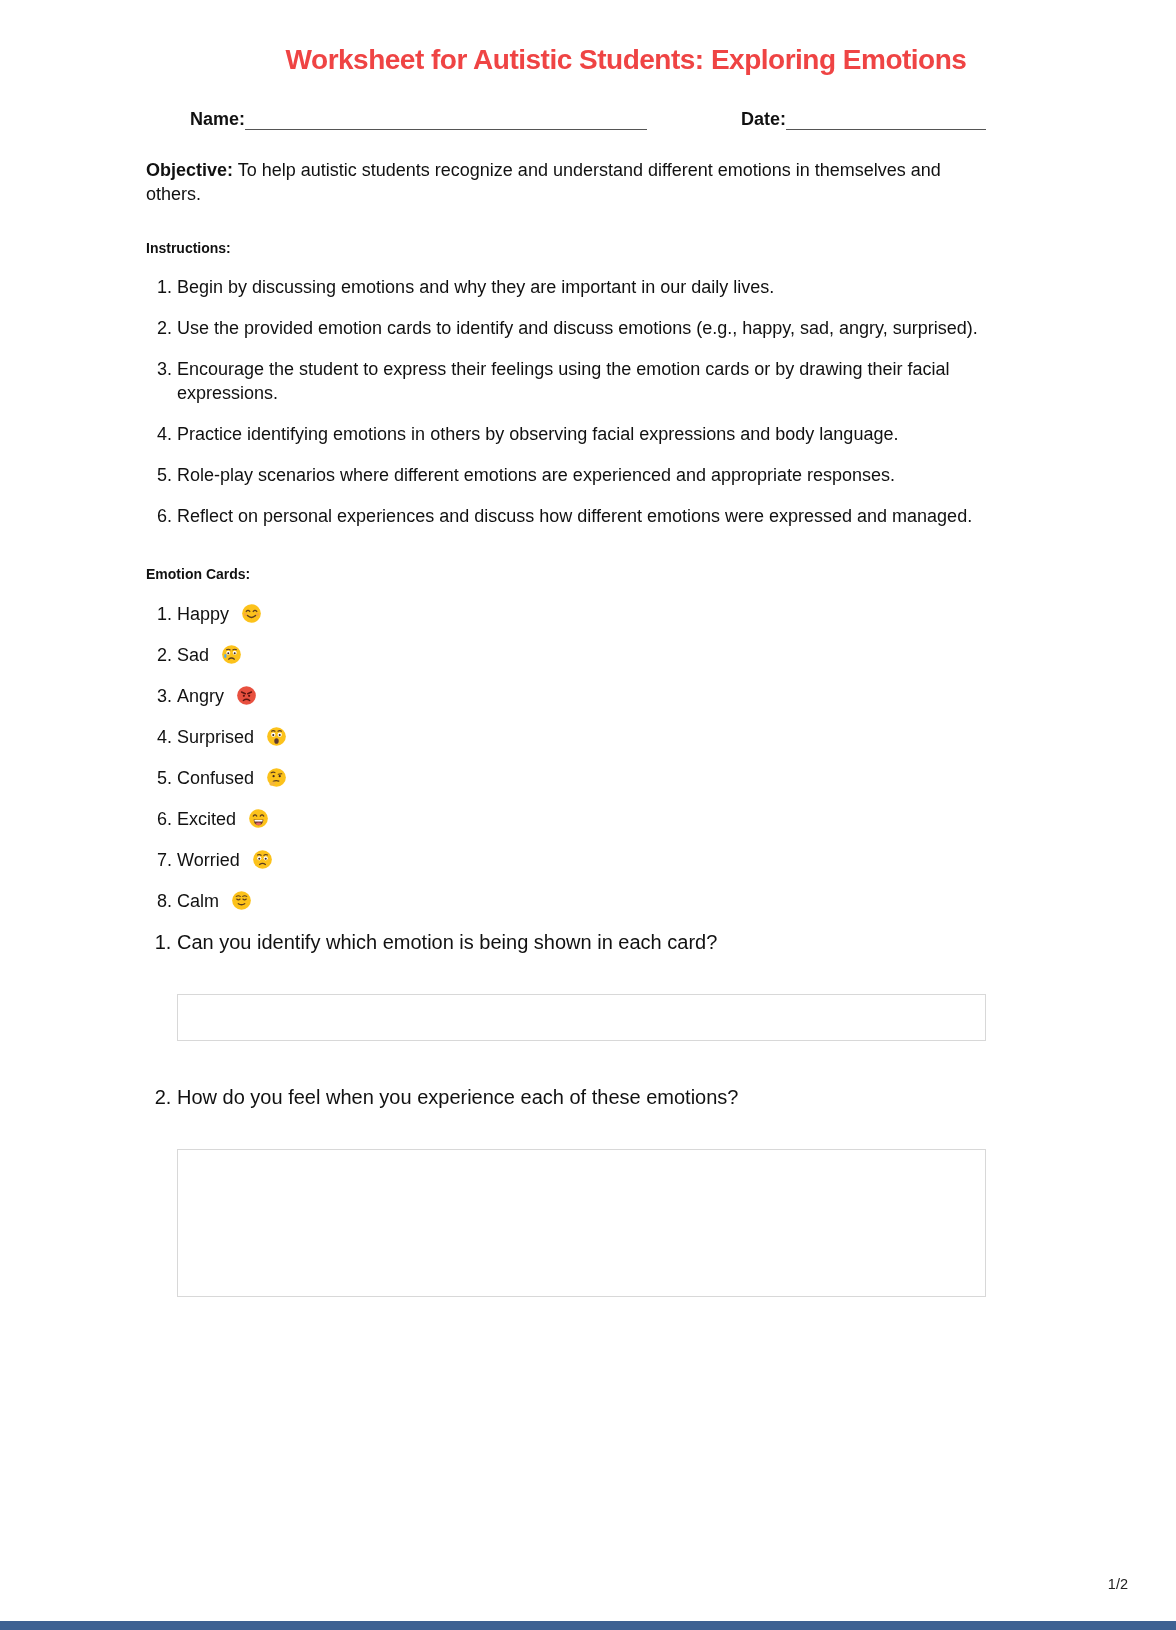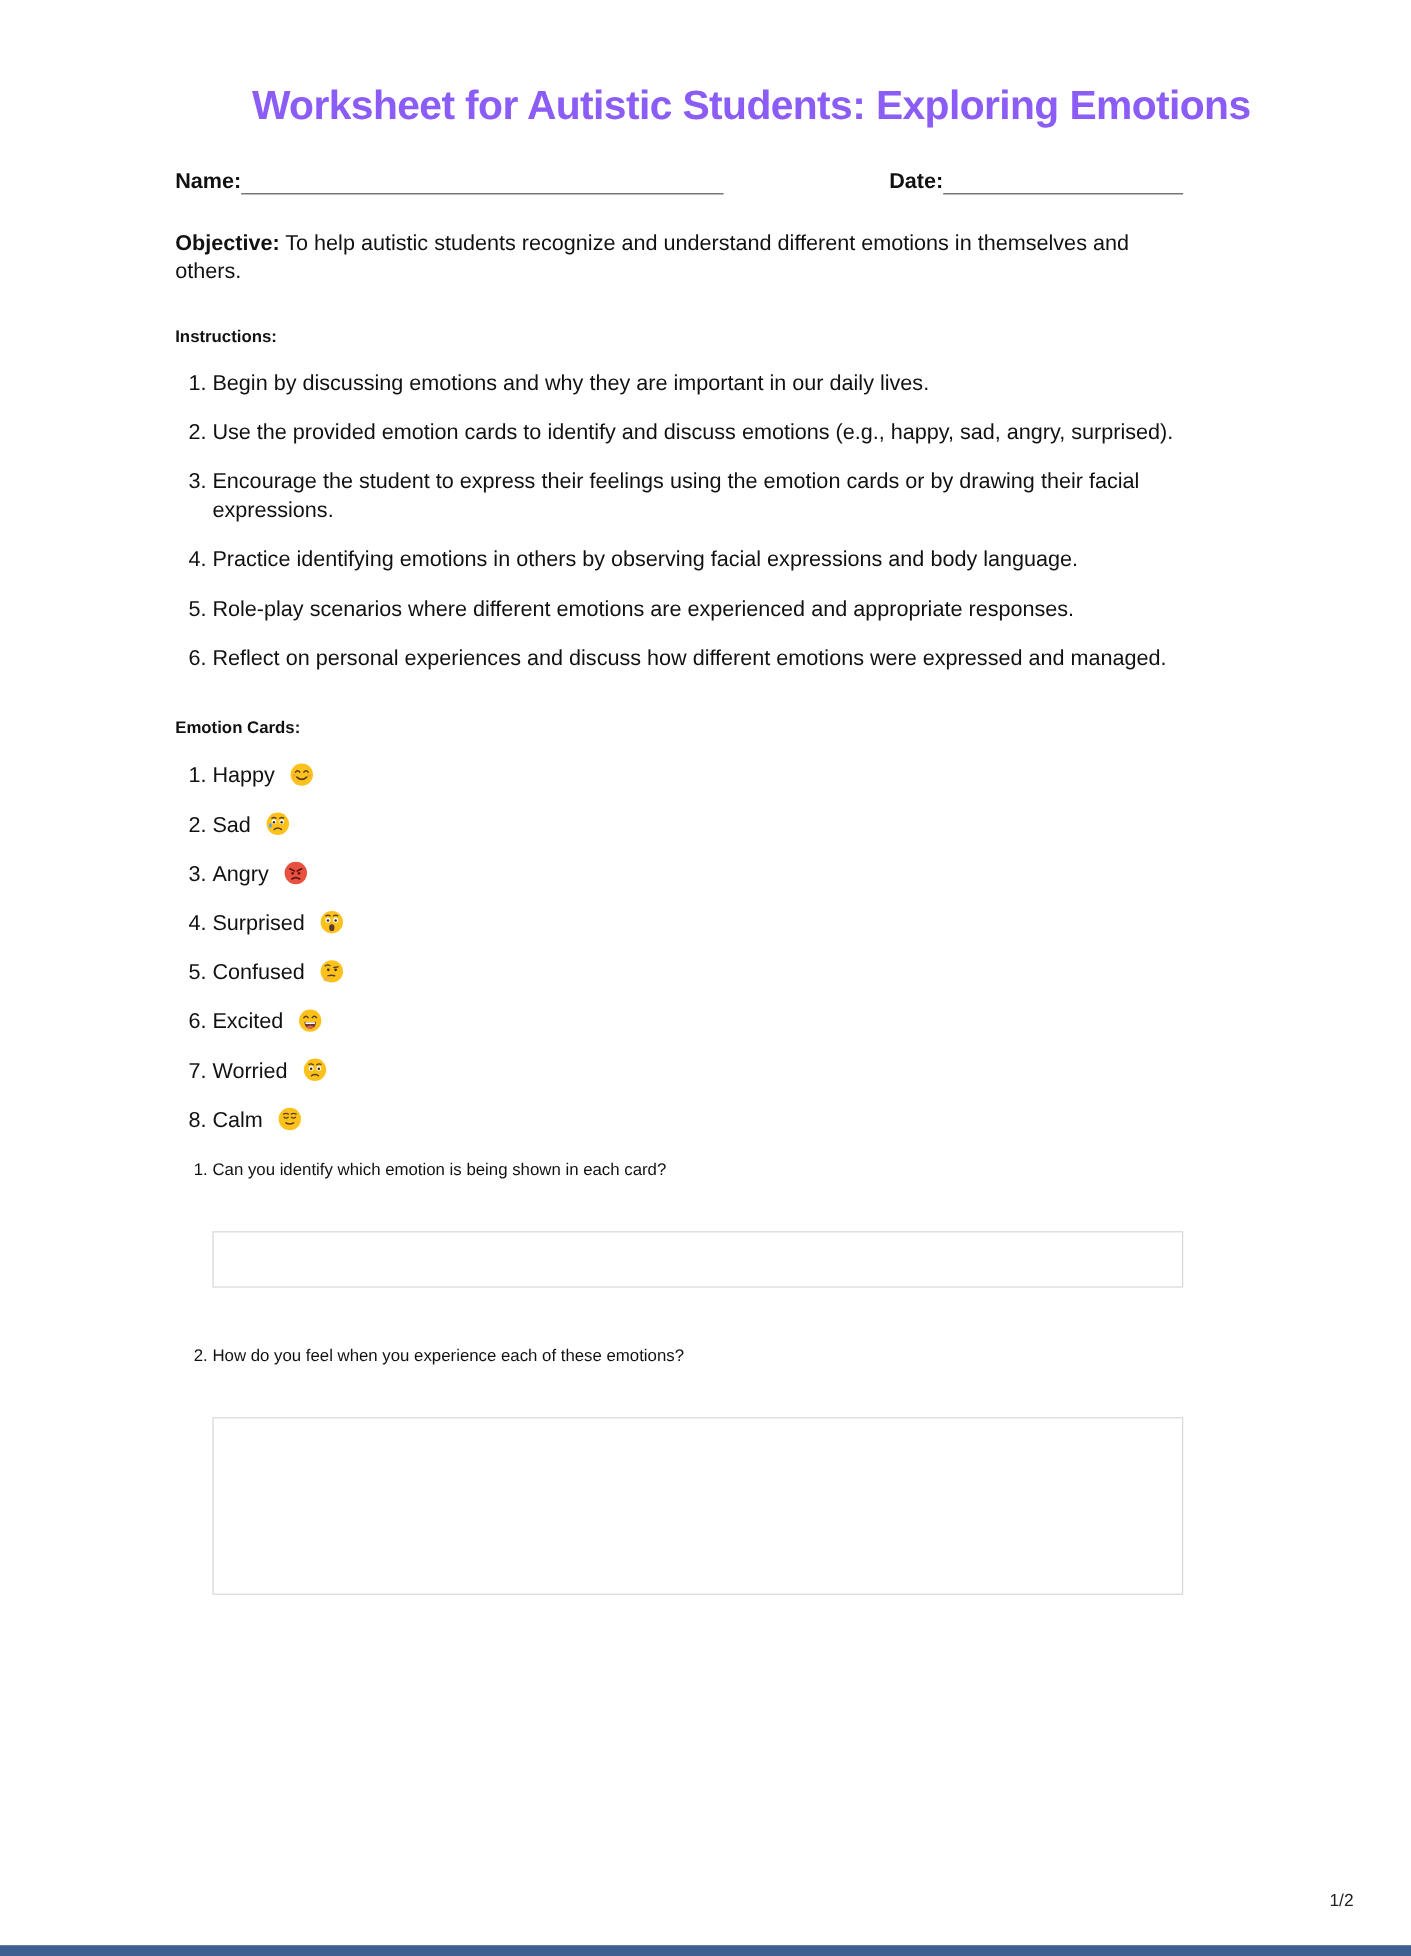--- a/index.html
+++ b/index.html
@@ -1,46 +1,46 @@
 <!DOCTYPE html>
 <html><head>
 <meta charset="utf-8">
 <style>
   * { box-sizing: border-box; margin: 0; padding: 0; }
   html, body { width: 1176px; height: 1630px; background: #ffffff; overflow: hidden; }
   body { font-family: "Liberation Sans", sans-serif; color: #111111; position: relative; }
   .page { padding: 0 190px 0 146px; position: relative; }
 
   .title {
-    width: 960px; margin: 67px auto 0 auto;
-    font-size: 34px; font-weight: bold; text-align: center;
-    line-height: 1.27; color: #8b5cf6; letter-spacing: -0.5px;
+    width: 960px; margin: 42px auto 0 auto;
+    font-size: 28px; font-weight: bold; text-align: center;
+    line-height: 1.27; color: #ef4444; letter-spacing: -0.5px;
   }
 
   .name-row { display: flex; align-items: flex-end; justify-content: space-between; margin-top: 30px; }
   .field-group { display: flex; align-items: flex-end; }
-  .field-label { font-weight: bold; font-size: 18px; line-height: 22px; }
+  .field-label { font-weight: bold; font-size: 18px; line-height: 22px; margin-left: 44px; }
   .write-line { display: inline-block; height: 22px; border-bottom: 1.5px solid #555; }
   .name-line { width: 402px; }
   .date-line { width: 200px; }
 
   .objective { margin-top: 28px; font-size: 18px; line-height: 24px; }
   .objective .bold { font-weight: bold; }
 
   h2.section { font-size: 14px; font-weight: bold; line-height: 24px; margin-top: 30px; }
   h2.gap-lg { margin-top: 34px; }
 
   ol.wlist { margin-top: 15px; padding-left: 31px; font-size: 18px; line-height: 24px; }
   ol.wlist li { margin-bottom: 17px; }
   ol.emotions { margin-top: 16px; }
   ol.emotions li { margin-bottom: 17px; white-space: nowrap; }
 
   .emoji { width: 21px; height: 21px; margin-left: 7px; vertical-align: -4px; }
 
-  ol.discussion { margin-top: 16px; padding-left: 31px; font-size: 14px; line-height: 24px; }
+  ol.discussion { margin-top: 16px; padding-left: 31px; font-size: 20px; line-height: 24px; }
   ol.discussion li { margin-bottom: 44px; }
   .answer-box {
     margin-top: 40px; width: 100%; height: 47px;
     border: 1.6px solid #d8d8d8; background: #ffffff;
   }
   .answer-box.tall { height: 148px; }
 
   .page-number { position: absolute; top: 1576px; right: 48px; font-size: 14.5px; color: #222; margin-left: 11px; }
   .bottom-bar { position: absolute; left: 0; right: 0; bottom: 0; height: 9px; }
 </style>

